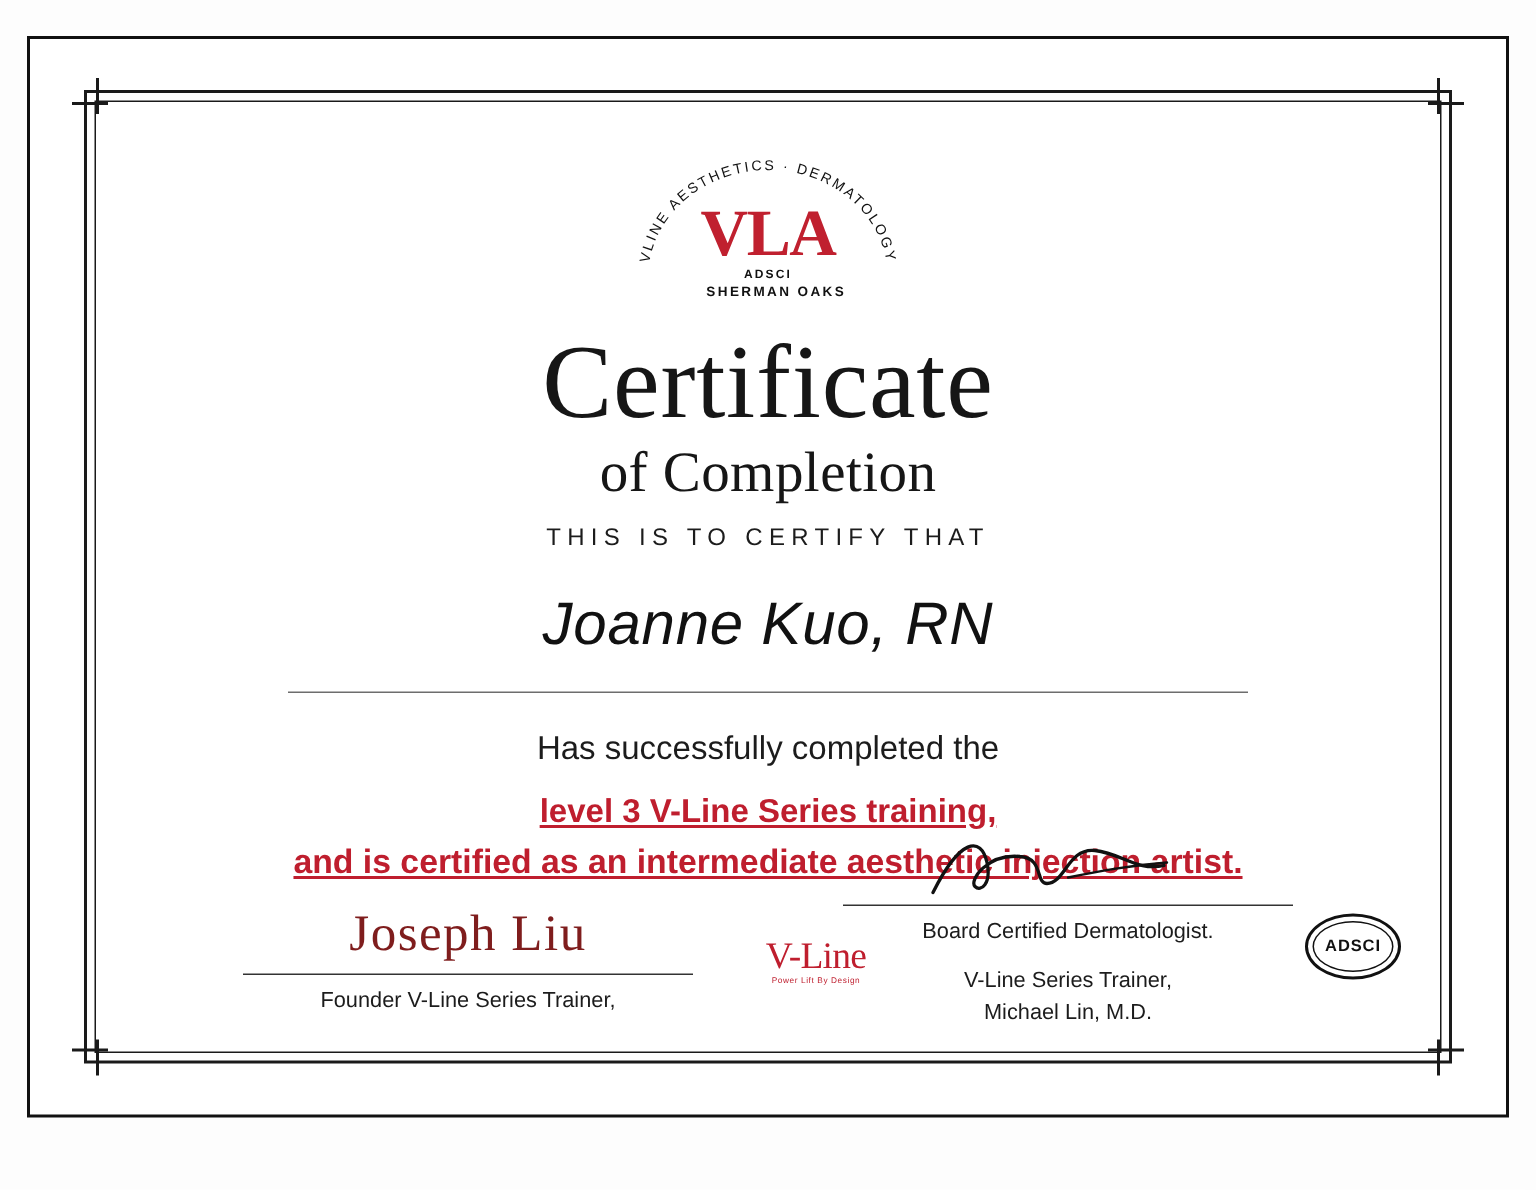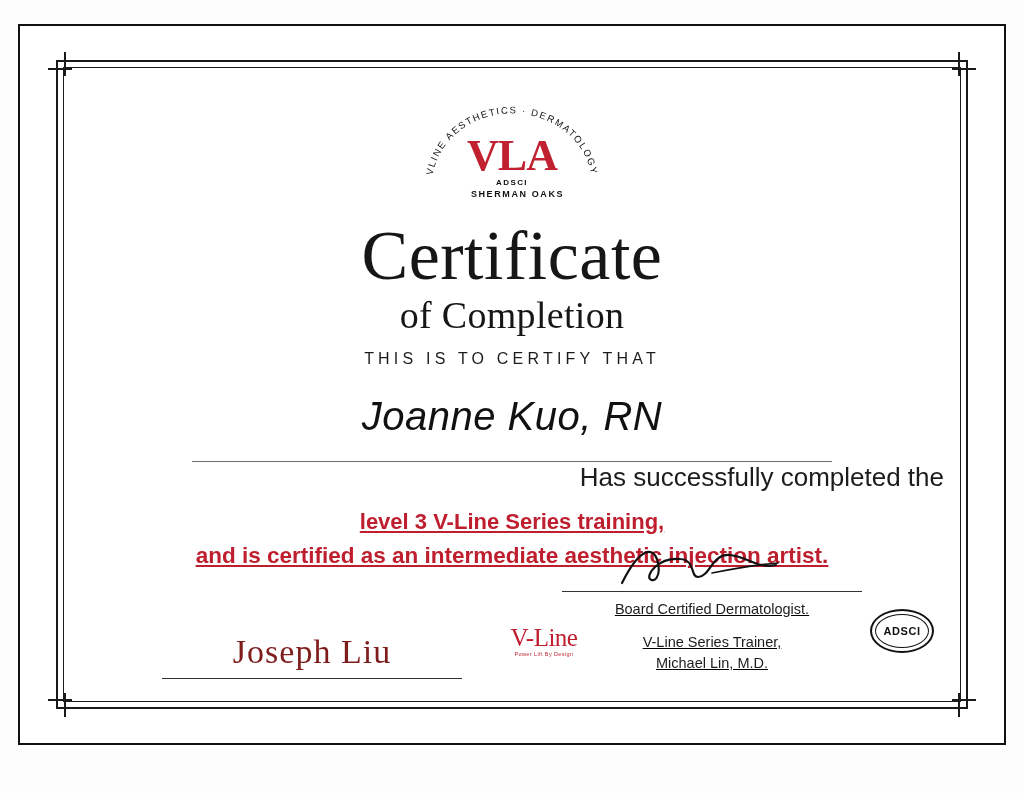--- a/index.html
+++ b/index.html
@@ -163,23 +163,23 @@
     letter-spacing: 0.5px;
   }
   .rule {
     width: 640px;
     height: 1px;
     background: #6d6d6d;
     margin: 22px auto 0 auto;
   }
 
   .line-completed {
-    font-size: 26px;
+    font-size: 22px;
     color: #1c1c1c;
-    text-align: right;
+    margin-top: 24px;
   }
   .line-red {
     color: #bf1e2e;
     font-weight: 700;
     font-size: 22px;
     margin-top: 16px;
     text-decoration: underline;
   }
   .line-red.second {
     margin-top: 8px;
@@ -193,21 +193,21 @@
     right: 0;
     bottom: 4px;
     height: 160px;
   }
   .sig {
     position: absolute;
     width: 300px;
     text-align: center;
   }
   .sig.left { left: 82px; bottom: 8px; }
-  .sig.right { right: 82px; bottom: 12px; text-decoration: underline; }
+  .sig.right { right: 82px; bottom: 0; }
 
   .sig-script {
     font-family: "Liberation Serif", serif;
     font-size: 34px;
     color: #7f1d1d;
     height: 52px;
     line-height: 52px;
     letter-spacing: 1px;
   }
   .sig-scribble {
@@ -329,20 +329,21 @@
 
       <div class="line-completed">Has successfully completed the</div>
       <div class="line-red">level 3 V-Line Series training,</div>
       <div class="line-red second">and is certified as an intermediate aesthetic injection artist.</div>
 
       <div class="sig-area">
 
         <div class="sig left">
           <div class="sig-script">Joseph Liu</div>
           <div class="sig-line"></div>
+          <div class="sig-caption">Founder V-Line Series Trainer,</div>
         </div>
 
         <div class="vline-logo">
           <div class="word">V-Line</div>
           <div class="tag">Power Lift By Design</div>
         </div>
 
         <div class="sig right">
           <div class="sig-scribble">
             <svg width="300" height="52" viewBox="0 0 300 52">

